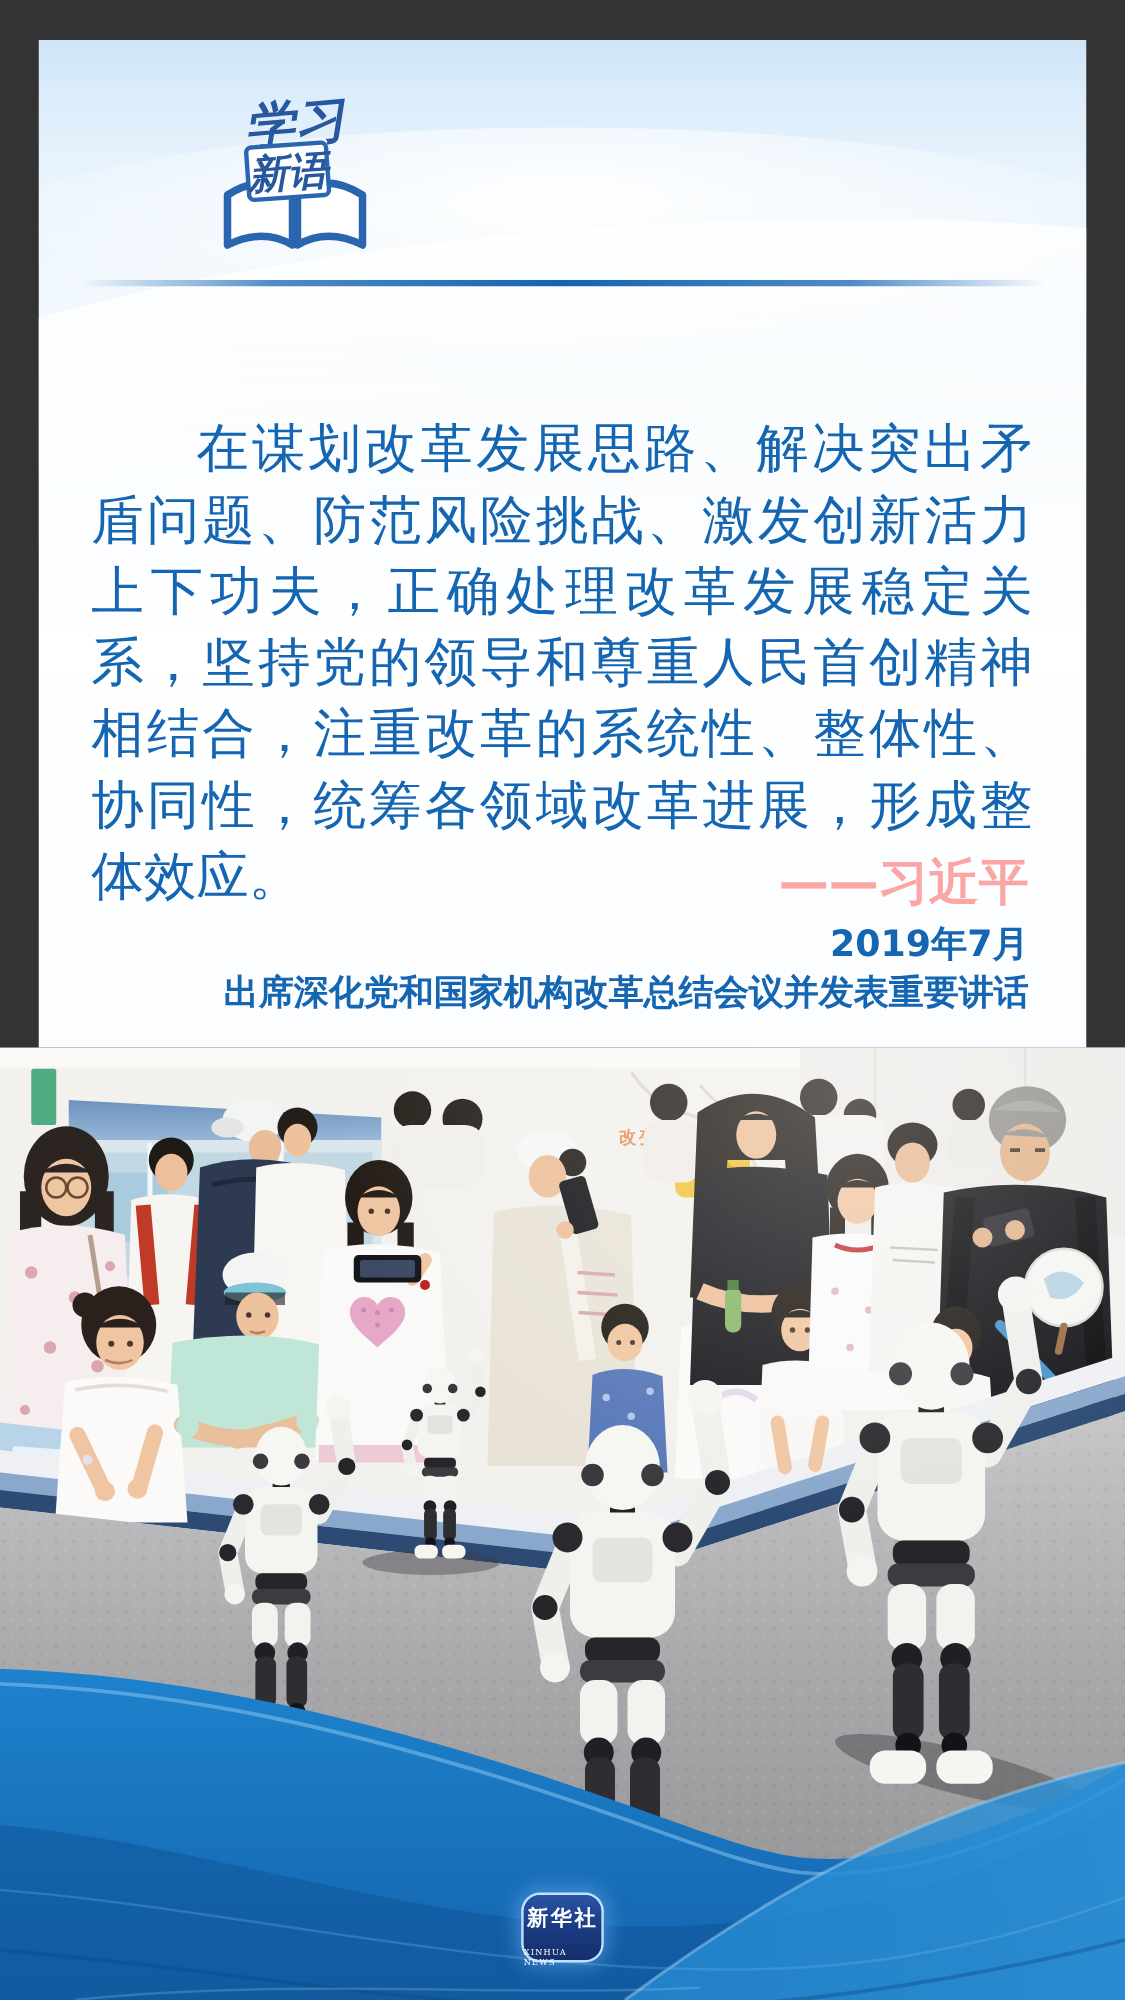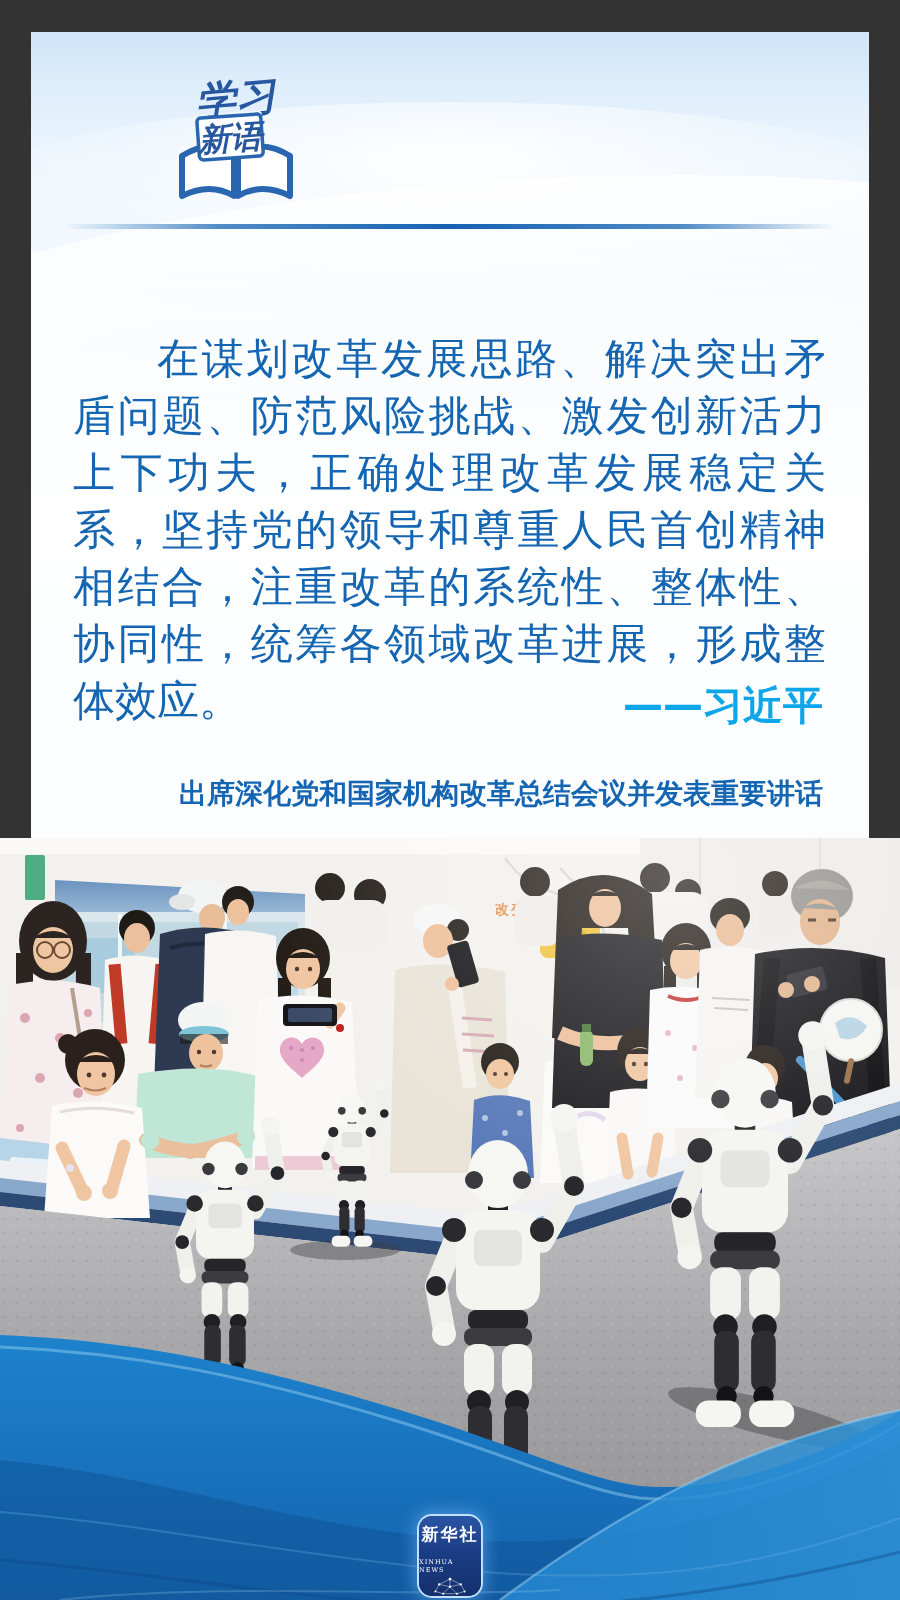--- a/index.html
+++ b/index.html
@@ -11,27 +11,27 @@
   .wisp1{position:absolute;left:-8%;top:70px;width:116%;height:190px;border-radius:50%;
     background:radial-gradient(ellipse at 50% 30%,rgba(255,255,255,.95),rgba(255,255,255,0) 70%);}
   .wisp2{position:absolute;left:-20%;top:150px;width:150%;height:260px;border-radius:50%;transform:rotate(-4deg);
     background:linear-gradient(180deg,rgba(255,255,255,.85),rgba(230,242,252,0));}
   .logo-box{position:absolute;left:172px;top:72px;width:128px;height:132px;}
   .title{position:absolute;left:306px;top:94px;font-size:62px;font-weight:900;color:#1a5fae;letter-spacing:3px;white-space:nowrap;}
   .divider{position:absolute;left:64px;top:224px;right:64px;height:5px;border-radius:3px;
     background:linear-gradient(90deg,rgba(21,101,180,0) 0%,rgba(21,101,180,.75) 20%,#1463b2 50%,rgba(21,101,180,.75) 80%,rgba(21,101,180,0) 100%);}
   .quote{position:absolute;left:73px;right:74px;top:288px;font-size:42px;line-height:57px;font-weight:400;
     color:#1465b2;text-align:justify;text-indent:84px;word-break:break-all;}
-  .attribution{position:absolute;right:77px;top:678px;font-size:40px;font-weight:800;color:#0ea5e9;white-space:nowrap;}
+  .attribution{position:absolute;right:77px;top:678px;font-size:40px;font-weight:800;color:#fca5a5;white-space:nowrap;}
   .q-date{position:absolute;right:77px;top:736px;font-size:29px;font-weight:700;color:#1465b2;white-space:nowrap;}
   .q-occasion{position:absolute;right:77px;top:775px;font-size:28px;font-weight:700;color:#1465b2;white-space:nowrap;}
   .photo{position:absolute;left:0;top:838px;width:900px;height:762px;}
   .photo svg{display:block;}
   .wave{position:absolute;left:0;top:1260px;width:900px;height:340px;}
-  .badge{position:absolute;left:419px;top:1516px;width:62px;height:80px;border-radius:13px;
+  .badge{position:absolute;left:419px;top:1516px;width:62px;height:52px;border-radius:13px;
     background:linear-gradient(180deg,#2a55a4 0%,#1b3d85 45%,#142f6c 100%);
     box-shadow:0 0 0 2px rgba(200,230,255,.95),0 0 16px 5px rgba(110,175,245,.55);
     display:flex;flex-direction:column;align-items:center;color:#fff;z-index:6;}
   .badge-cn{font-size:17px;font-weight:700;letter-spacing:2px;margin-top:7px;}
   .badge-en{font-size:6.5px;font-family:"DejaVu Serif","Liberation Serif",serif;letter-spacing:1px;margin-top:12px;}
   .badge-net{margin-top:2px;}
 </style>
 </head>
 <body>
 
@@ -51,20 +51,21 @@
         <rect x="26" y="44" width="64" height="42" rx="4" fill="#ffffff" stroke="#2a66b0" stroke-width="3.5"></rect>
         <text x="58" y="77" text-anchor="middle" font-size="32" font-weight="900" font-style="italic" fill="#27579f">新语</text>
       </g>
     </svg>
   </div>
 
   <div class="divider"></div>
 
   <p class="quote">在谋划改革发展思路、解决突出矛盾问题、防范风险挑战、激发创新活力上下功夫，正确处理改革发展稳定关系，坚持党的领导和尊重人民首创精神相结合，注重改革的系统性、整体性、协同性，统筹各领域改革进展，形成整体效应。</p>
   <div class="attribution">——习近平</div>
+  <div class="q-date">2019年7月</div>
   <div class="q-occasion">出席深化党和国家机构改革总结会议并发表重要讲话</div>
 
   <div class="photo">
     <svg width="900" height="762" viewBox="0 0 900 762" preserveAspectRatio="none">
       <defs>
         <linearGradient id="floorG" x1="0" y1="0" x2="0" y2="1">
           <stop offset="0" stop-color="#c6c6c8"></stop>
             <stop offset="0.45" stop-color="#a8a8aa"></stop>
             <stop offset="1" stop-color="#8e8e90"></stop>
         </linearGradient>

